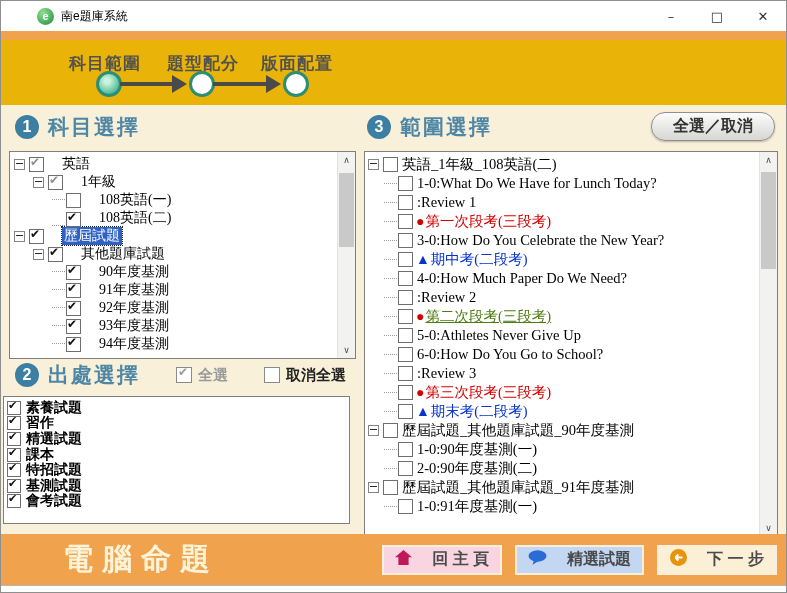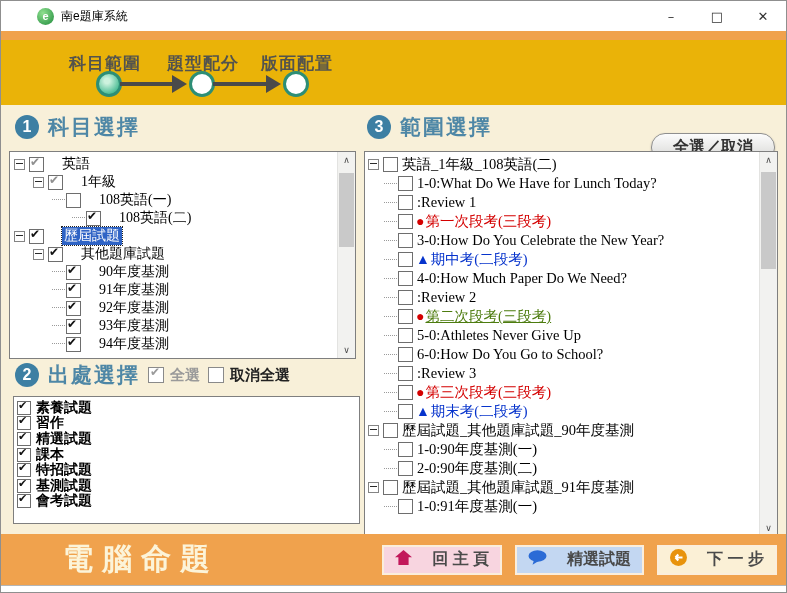--- a/index.html
+++ b/index.html
@@ -29,21 +29,21 @@
 
   
   .sec-head{position:absolute;display:flex;align-items:center;}
   .num-badge{width:24px;height:24px;border-radius:50%;background:#3D7FA3;color:#fff;flex:none;
     font-size:16px;font-weight:bold;display:flex;align-items:center;justify-content:center;}
   .sec-title{margin-left:9px;font-size:21px;font-weight:bold;color:#4E87A6;letter-spacing:2px;}
 
   
   .panel{position:absolute;background:#fff;border:1px solid #7f7f7f;overflow:hidden;}
   #subject-panel{left:8px;top:150px;width:345px;height:206px;}
-  #source-panel{left:12px;top:395px;width:345px;height:126px;text-align:center;}
+  #source-panel{left:2px;top:395px;width:345px;height:126px;text-align:center;}
   #range-panel{left:363px;top:150px;width:412px;height:384px;}
 
   
   .sb{position:absolute;right:0;top:0;bottom:0;width:17px;background:#F2F2F0;border-left:1px solid #e3e3e1;}
   .sb-arrow{position:absolute;left:0;width:17px;height:16px;display:flex;align-items:center;justify-content:center;
     color:#4a4a4a;font-size:9px;font-family:"DejaVu Sans",sans-serif;}
   .sb-up{top:0;} .sb-down{bottom:0;}
   .sb-thumb{position:absolute;left:1px;width:15px;background:#C9C9C9;}
 
   
@@ -64,29 +64,29 @@
   .mk{margin-left:3px;font-size:14px;line-height:1;}
 
   
   .srow{display:flex;align-items:center;height:15.6px;white-space:nowrap;
     font-family:"Liberation Serif",serif;font-size:14px;font-weight:bold;color:#000;padding-left:3px;}
   .srow .cb{width:12px;height:12px;}
   .srow .cb.on::after{top:-3px;font-size:11px;}
   .stext{margin-left:5px;}
 
   
-  .hdr-cb-group{display:flex;align-items:center;margin-left:8px;}
+  .hdr-cb-group{display:flex;align-items:center;margin-left:36px;}
   .hcb{width:14px;height:14px;border:1px solid #8a8a8a;background:#fff;flex:none;position:relative;}
   .hcb.on::after{content:"\2714";position:absolute;left:1px;top:-3px;font-size:12px;color:#9a9a9a;
     font-family:"DejaVu Sans",sans-serif;}
   .hcb-label{margin-left:6px;font-size:15px;font-weight:bold;color:#222;}
   .hcb-label.dim{color:#9a9a9a;}
 
   
-  .pill-btn{position:absolute;left:650px;top:132px;width:122px;height:27px;border-radius:14px;
+  .pill-btn{position:absolute;left:650px;top:111px;width:122px;height:27px;border-radius:14px;
     border:1px solid #8f8f8f;background:linear-gradient(#FCFCFC,#D6D6D3);
     display:flex;align-items:center;justify-content:center;
     font-size:16px;font-weight:bold;color:#333;box-shadow:0 1px 2px rgba(0,0,0,.25);}
 
   
   .footer{position:absolute;left:0;top:533px;width:100%;height:51px;background:#F0A24D;
     display:flex;align-items:center;}
   .brand{margin-left:62px;font-size:30px;font-weight:bold;color:#FCF4D9;letter-spacing:9px;}
   .fbtn-group{margin-left:auto;margin-right:9px;display:flex;gap:13px;}
   .fbtn{height:26px;display:flex;align-items:center;gap:20px;padding:0 11px;
@@ -139,21 +139,21 @@
         <div class="trow" style="padding-left: 23px;">
           <span class="exp"></span>
           <span class="cb on gray"></span>
           <span class="ltext">1年級</span>
         </div>
         <div class="trow" style="padding-left: 42px;">
           <span class="dots"></span>
           <span class="cb"></span>
           <span class="ltext">108英語(一)</span>
         </div>
-        <div class="trow" style="padding-left: 62px;">
+        <div class="trow" style="padding-left: 42px; align-items: flex-end;">
           <span class="dots"></span>
           <span class="cb on"></span>
           <span class="ltext">108英語(二)</span>
         </div>
         <div class="trow" style="padding-left: 4px;">
           <span class="exp"></span>
           <span class="cb on"></span>
           <span class="ltext sel">歷屆試題</span>
         </div>
         <div class="trow" style="padding-left: 23px;">

